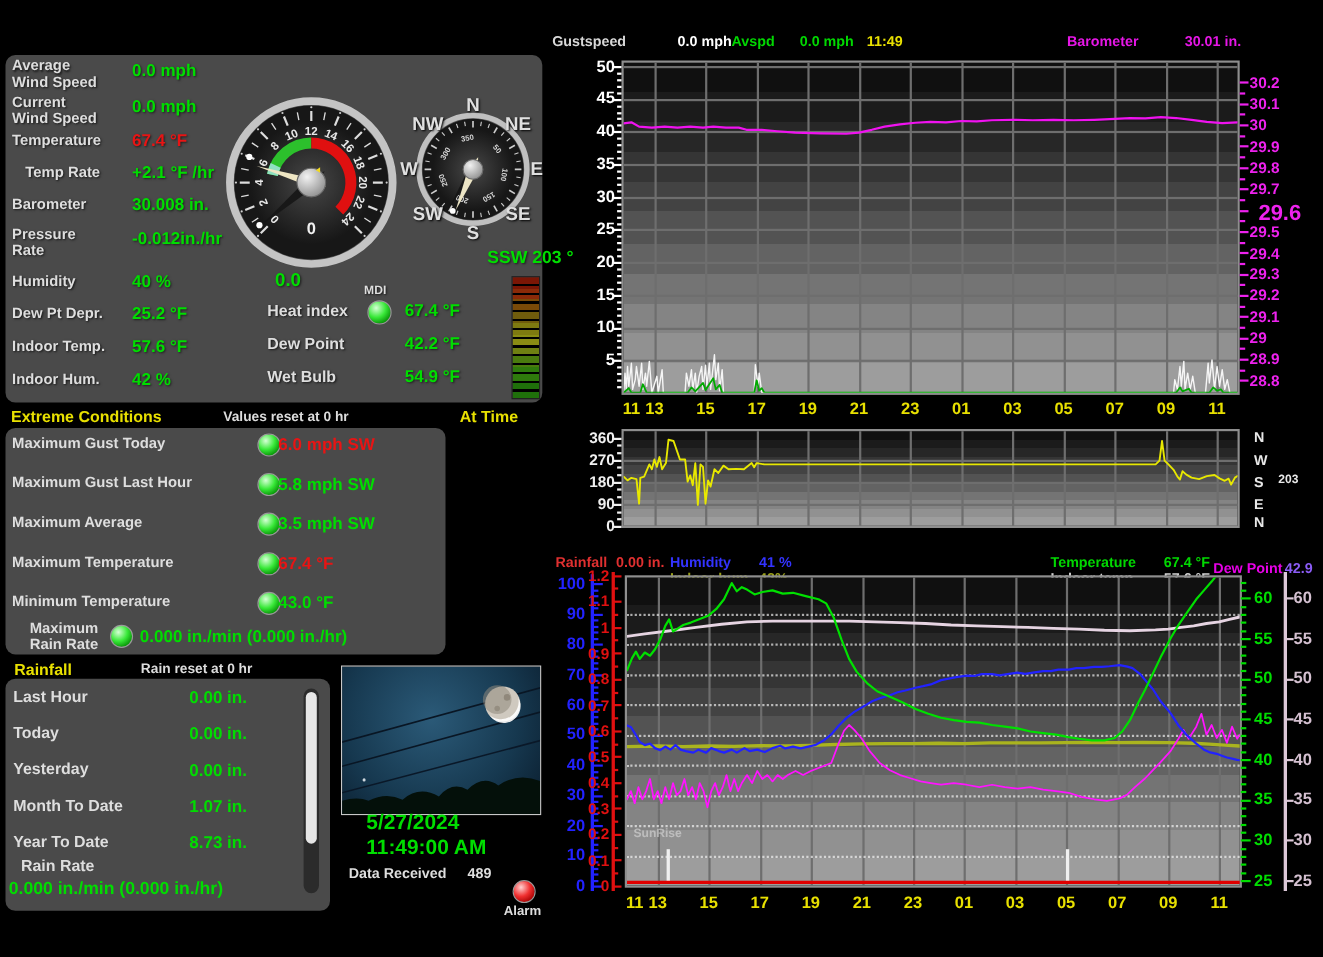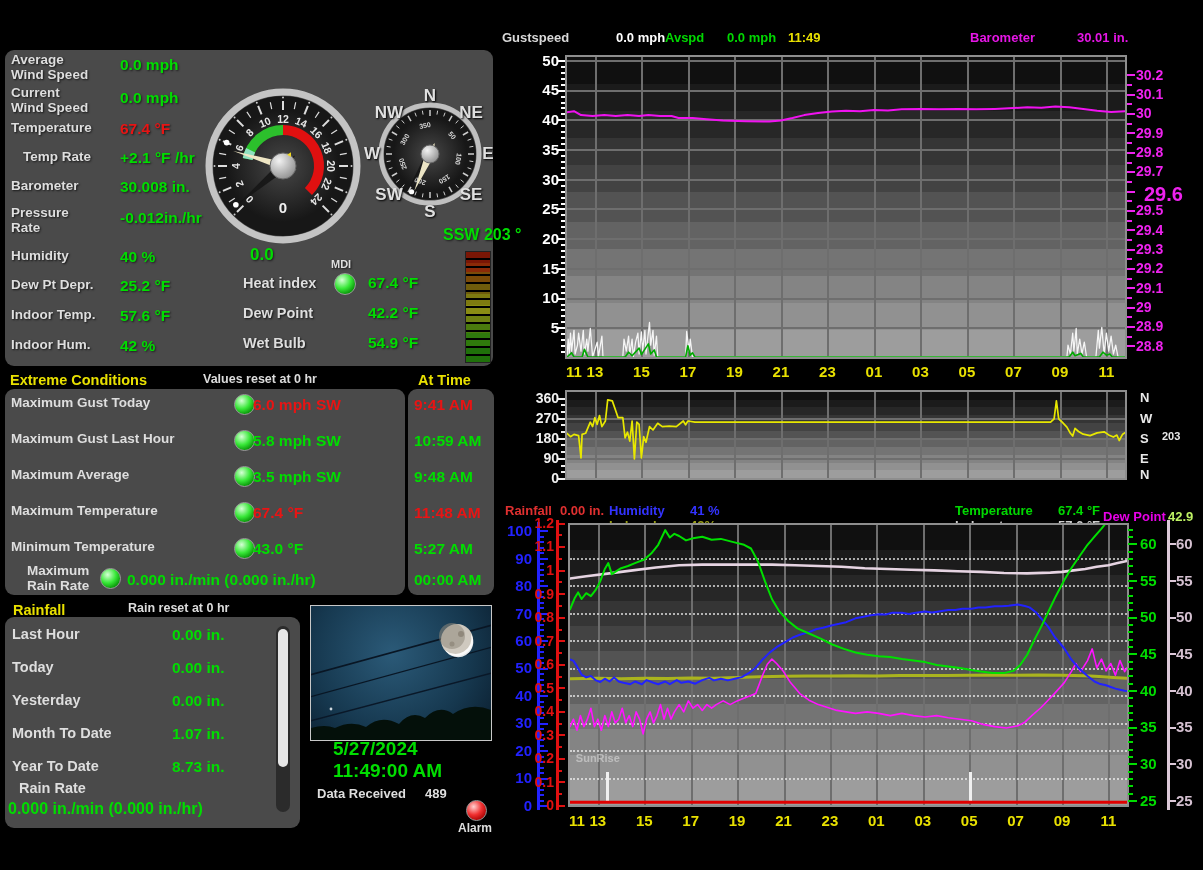--- a/index.html
+++ b/index.html
@@ -69,28 +69,20 @@
       <div style="position: absolute; left: 6px; top: 114px; color: rgb(222, 222, 222); font-weight: bold; font-size: 13.5px; white-space: nowrap;">Maximum Temperature</div>
       <div style="position: absolute; left: 229px; top: 113px; width: 19px; height: 19px; border-radius: 50%; border: 1px solid rgb(154, 154, 154); background: radial-gradient(circle at 35% 30%, rgb(214, 255, 214), rgb(56, 232, 56) 45%, rgb(12, 154, 12) 75%, rgb(6, 112, 6));"></div>
       <div style="position: absolute; left: 248px; top: 115px; color: rgb(232, 20, 20); font-weight: bold; font-size: 15.5px; white-space: nowrap;">67.4 °F</div>
       <div style="position: absolute; left: 6px; top: 150px; color: rgb(222, 222, 222); font-weight: bold; font-size: 13.5px; white-space: nowrap;">Minimum Temperature</div>
       <div style="position: absolute; left: 229px; top: 149px; width: 19px; height: 19px; border-radius: 50%; border: 1px solid rgb(154, 154, 154); background: radial-gradient(circle at 35% 30%, rgb(214, 255, 214), rgb(56, 232, 56) 45%, rgb(12, 154, 12) 75%, rgb(6, 112, 6));"></div>
       <div style="position: absolute; left: 248px; top: 151px; color: rgb(0, 221, 0); font-weight: bold; font-size: 15.5px; white-space: nowrap;">43.0 °F</div>
       <div style="position: absolute; left: 22px; top: 174px; color: rgb(222, 222, 222); font-weight: bold; font-size: 13.5px; white-space: nowrap;">Maximum</div>
       <div style="position: absolute; left: 22px; top: 189px; color: rgb(222, 222, 222); font-weight: bold; font-size: 13.5px; white-space: nowrap;">Rain Rate</div>
       <div style="position: absolute; left: 95px; top: 179px; width: 19px; height: 19px; border-radius: 50%; border: 1px solid rgb(154, 154, 154); background: radial-gradient(circle at 35% 30%, rgb(214, 255, 214), rgb(56, 232, 56) 45%, rgb(12, 154, 12) 75%, rgb(6, 112, 6));"></div>
       <div style="position: absolute; left: 122px; top: 182px; color: rgb(0, 221, 0); font-weight: bold; font-size: 15.5px; white-space: nowrap;">0.000 in./min (0.000 in./hr)</div>
-    </div>
-  <div class="panel" style="left:408px;top:389px;width:86px;height:206px;" id="p-times">
-      <div style="position: absolute; left: 6px; top: 7px; color: rgb(232, 20, 20); font-weight: bold; font-size: 15.5px; white-space: nowrap;">9:41 AM</div>
-      <div style="position: absolute; left: 6px; top: 43px; color: rgb(0, 221, 0); font-weight: bold; font-size: 15.5px; white-space: nowrap;">10:59 AM</div>
-      <div style="position: absolute; left: 6px; top: 79px; color: rgb(0, 221, 0); font-weight: bold; font-size: 15.5px; white-space: nowrap;">9:48 AM</div>
-      <div style="position: absolute; left: 6px; top: 115px; color: rgb(232, 20, 20); font-weight: bold; font-size: 15.5px; white-space: nowrap;">11:48 AM</div>
-      <div style="position: absolute; left: 6px; top: 151px; color: rgb(0, 221, 0); font-weight: bold; font-size: 15.5px; white-space: nowrap;">5:27 AM</div>
-      <div style="position: absolute; left: 6px; top: 182px; color: rgb(0, 221, 0); font-weight: bold; font-size: 15.5px; white-space: nowrap;">00:00 AM</div>
     </div>
   <div class="panel" style="left:5px;top:617px;width:295px;height:211px;" id="p-rain">
       <div style="position: absolute; left: 7px; top: 9px; color: rgb(222, 222, 222); font-weight: bold; font-size: 14.5px; white-space: nowrap;">Last Hour</div>
       <div style="position: absolute; left: 167px; top: 9px; color: rgb(0, 221, 0); font-weight: bold; font-size: 15.5px; white-space: nowrap;">0.00 in.</div>
       <div style="position: absolute; left: 7px; top: 42px; color: rgb(222, 222, 222); font-weight: bold; font-size: 14.5px; white-space: nowrap;">Today</div>
       <div style="position: absolute; left: 167px; top: 42px; color: rgb(0, 221, 0); font-weight: bold; font-size: 15.5px; white-space: nowrap;">0.00 in.</div>
       <div style="position: absolute; left: 7px; top: 75px; color: rgb(222, 222, 222); font-weight: bold; font-size: 14.5px; white-space: nowrap;">Yesterday</div>
       <div style="position: absolute; left: 167px; top: 75px; color: rgb(0, 221, 0); font-weight: bold; font-size: 15.5px; white-space: nowrap;">0.00 in.</div>
       <div style="position: absolute; left: 7px; top: 108px; color: rgb(222, 222, 222); font-weight: bold; font-size: 14.5px; white-space: nowrap;">Month To Date</div>
       <div style="position: absolute; left: 167px; top: 108px; color: rgb(0, 221, 0); font-weight: bold; font-size: 15.5px; white-space: nowrap;">1.07 in.</div>
@@ -287,21 +279,21 @@
   <div class="lbl" style="left:560px;top:503px;color:#e03030;font-size:13px;">0.00 in.</div>
   <div class="lbl" style="left:609px;top:503px;color:#3333ff;font-size:13px;">Humidity</div>
   <div class="lbl" style="left:690px;top:503px;color:#3333ff;font-size:13px;">41 %</div>
   <div class="lbl" style="left:609px;top:518px;color:#9aa018;font-size:13px;">Indoor hum</div>
   <div class="lbl" style="left:690px;top:518px;color:#9aa018;font-size:13px;">42%</div>
   <div class="lbl" style="left:955px;top:503px;color:#00d800;font-size:13px;">Temperature</div>
   <div class="lbl" style="left:1058px;top:503px;color:#00d800;font-size:13px;">67.4 °F</div>
   <div class="lbl" style="left:955px;top:518px;color:#cfcfcf;font-size:13px;">Indoor temp</div>
   <div class="lbl" style="left:1058px;top:518px;color:#cfcfcf;font-size:13px;">57.6 °F</div>
   <div class="lbl" style="left:1103px;top:509px;color:#e800e8;font-size:13px;">Dew Point</div>
-  <div class="lbl" style="left:1168px;top:509px;color:#bef264;font-size:13px;">42.9</div>
+  <div class="lbl" style="left:1168px;top:509px;color:#8b5cf6;font-size:13px;">42.9</div>
   <div class="lbl" style="left:1162px;top:430px;color:#e8e8e8;font-size:11px;">203</div>
 
   <div id="charts">
       <div class="plot" style="position: absolute; left: 565px; top: 55px; width: 558px; height: 300px;"></div>
       <div style="position: absolute; left: 594.9px; top: 57px; width: 2px; height: 300px; background: rgb(110, 110, 110);"></div>
       <div style="position: absolute; left: 641.4px; top: 57px; width: 2px; height: 300px; background: rgb(110, 110, 110);"></div>
       <div style="position: absolute; left: 687.9px; top: 57px; width: 2px; height: 300px; background: rgb(110, 110, 110);"></div>
       <div style="position: absolute; left: 734.4px; top: 57px; width: 2px; height: 300px; background: rgb(110, 110, 110);"></div>
       <div style="position: absolute; left: 780.9px; top: 57px; width: 2px; height: 300px; background: rgb(110, 110, 110);"></div>
       <div style="position: absolute; left: 827.4px; top: 57px; width: 2px; height: 300px; background: rgb(110, 110, 110);"></div>

